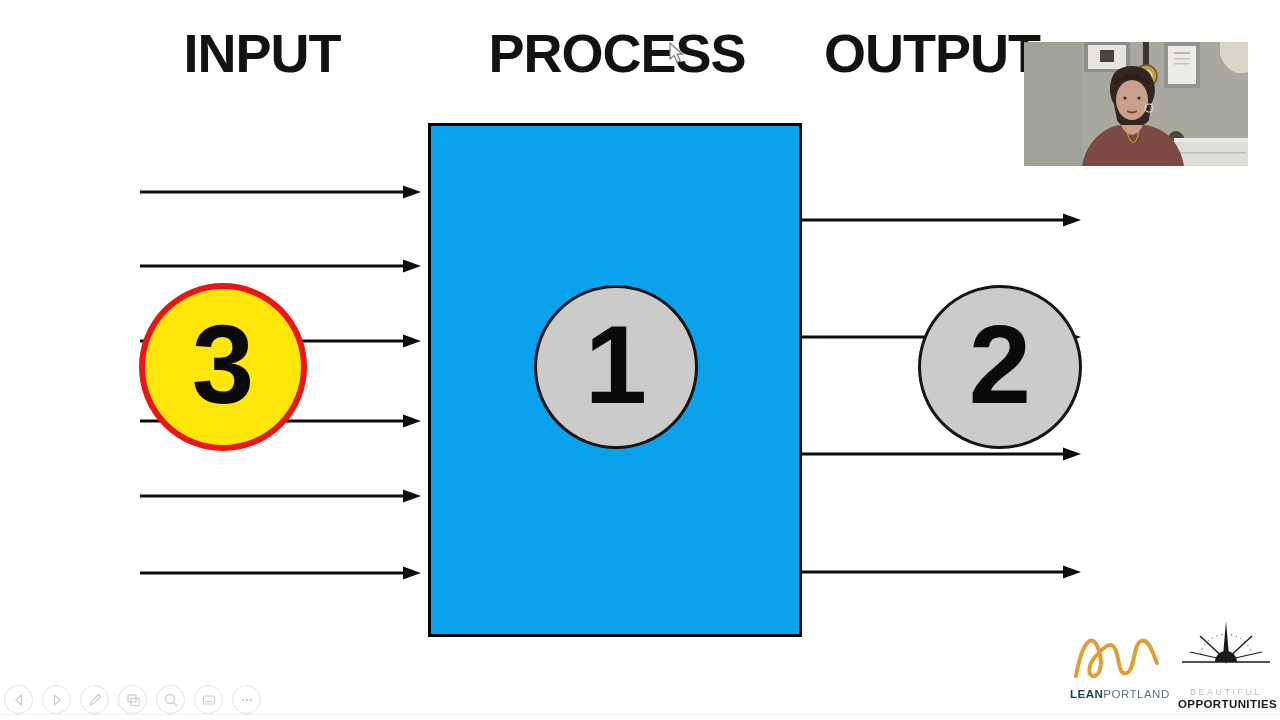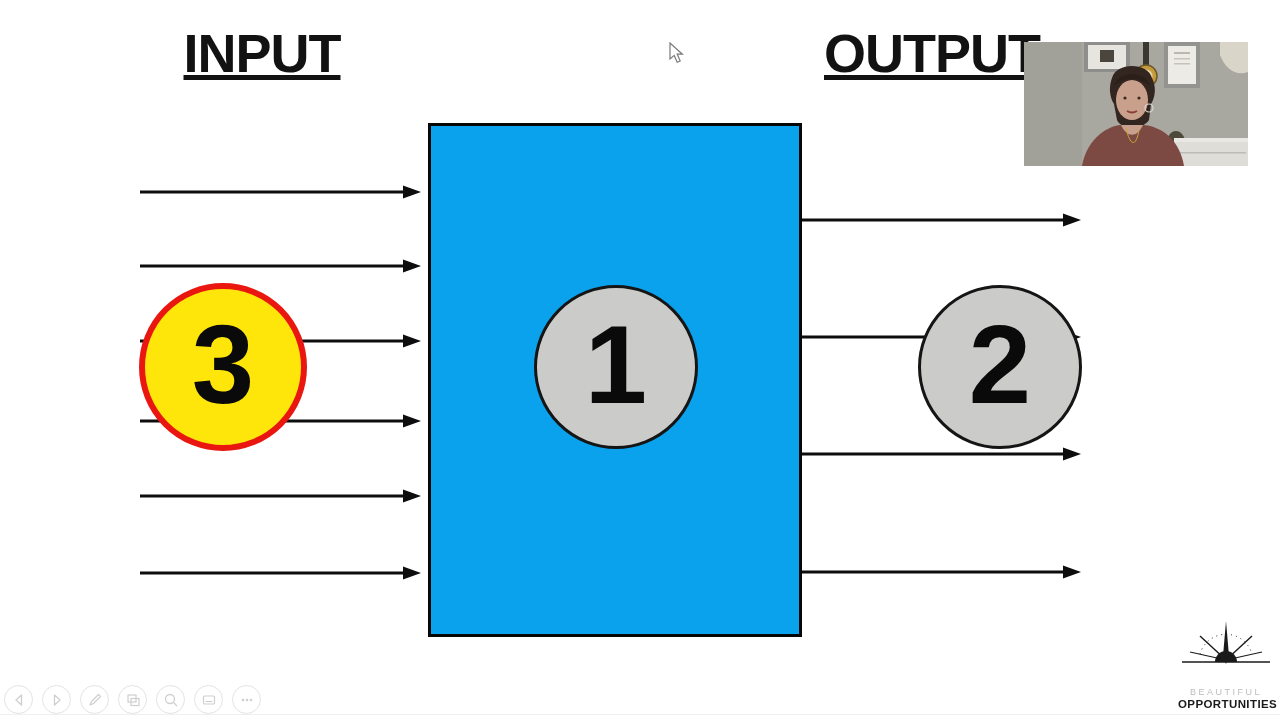--- a/index.html
+++ b/index.html
@@ -4,21 +4,21 @@
 <style>
   html,body{margin:0;padding:0;background:#ffffff;}
   .stage{
     position:relative;width:1280px;height:720px;overflow:hidden;
     background:#ffffff;font-family:"Liberation Sans",sans-serif;
   }
   
   .heading{
     position:absolute;top:24px;transform:translateX(-50%);
     font-size:54px;font-weight:bold;color:#121212;line-height:1.1;
-    letter-spacing:-1px;white-space:nowrap;z-index:2;text-decoration:underline;
+    letter-spacing:-1px;white-space:nowrap;z-index:2;
   }
   #h-input{left:262px;}
   #h-process{left:617px;}
   #h-output{left:932px;}
   
   .process-box{
     position:absolute;left:428px;top:123px;width:374px;height:514px;
     box-sizing:border-box;border:3px solid #060606;z-index:1;
   }
   
@@ -56,20 +56,21 @@
   
   .cursor{position:absolute;left:669px;top:42px;z-index:9;}
   .bottom-line{position:absolute;left:0;top:714px;width:1280px;height:1px;background:#efefef;z-index:0;}
 </style>
 </head>
 <body>
 
 <div class="stage">
 
   <div class="heading" id="h-input">INPUT</div>
+  <div class="heading" id="h-process">PROCESS</div>
   <div class="heading" id="h-output">OUTPUT</div>
 
   <div class="process-box" style="background: rgb(10, 162, 236);"></div>
 
   <svg class="arrows-layer" width="1280" height="720">
       <g>
         <line x1="140" y1="192" x2="408" y2="192" stroke="#0d0d0d" stroke-width="3"></line>
         <polygon points="421,192 403,185.5 403,198.5" fill="#0d0d0d"></polygon>
       </g>
       <g>
@@ -157,20 +158,28 @@
       <path d="M58,124 C62,100 80,85 96,83 L120,83 C140,85 156,100 160,124 Z" fill="#7C4A42"></path>
       <path d="M97,83 C103,96 113,96 119,83 Z" fill="#C9A08C"></path>
       <path d="M102,86 C106,104 112,106 115,88" stroke="#C9A43F" stroke-width="1" fill="none"></path>
     </svg>
   </div>
 
   <svg class="cursor" width="16" height="22" viewBox="0 0 16 22">
     <path d="M1,1 L1,17 L5.2,13.4 L8.2,20.2 L11.2,19 L8.2,12.2 L13.4,12.2 Z" fill="#ffffff" stroke="#7a7a7a" stroke-width="1.2"></path>
   </svg>
 
+  <div class="logo-lean">
+    <svg width="94" height="56" viewBox="0 0 94 56">
+      <path d="M6,50 C12,16 22,6 28,22 C33,35 31,48 25,50 C18,52 17,40 25,31 C34,21 42,13 46,25 C50,37 49,50 57,47 C65,44 63,18 71,15 C79,12 83,28 87,37" fill="none" stroke="#DE9F36" stroke-width="4" stroke-linecap="round"></path>
+    </svg>
+    <div class="wordmark">
+      <span class="lean" style="color:#1C3A50">LEAN</span><span style="color:#5E7183">PORTLAND</span>
+    </div>
+  </div>
 
   <div class="logo-bo">
     <svg width="96" height="52" viewBox="0 0 96 52">
       <g stroke="#1A1A1A">
         <line x1="48" y1="40" x2="22" y2="16" stroke-width="1.4"></line>
         <line x1="48" y1="40" x2="74" y2="16" stroke-width="1.4"></line>
         <line x1="48" y1="40" x2="12" y2="32" stroke-width="1.1"></line>
         <line x1="48" y1="40" x2="84" y2="32" stroke-width="1.1"></line>
         <path d="M22,34 A27,27 0 0 1 74,34" fill="none" stroke-width="1" stroke-dasharray="1,4"></path>
         <line x1="4" y1="42" x2="92" y2="42" stroke-width="1.6"></line>

